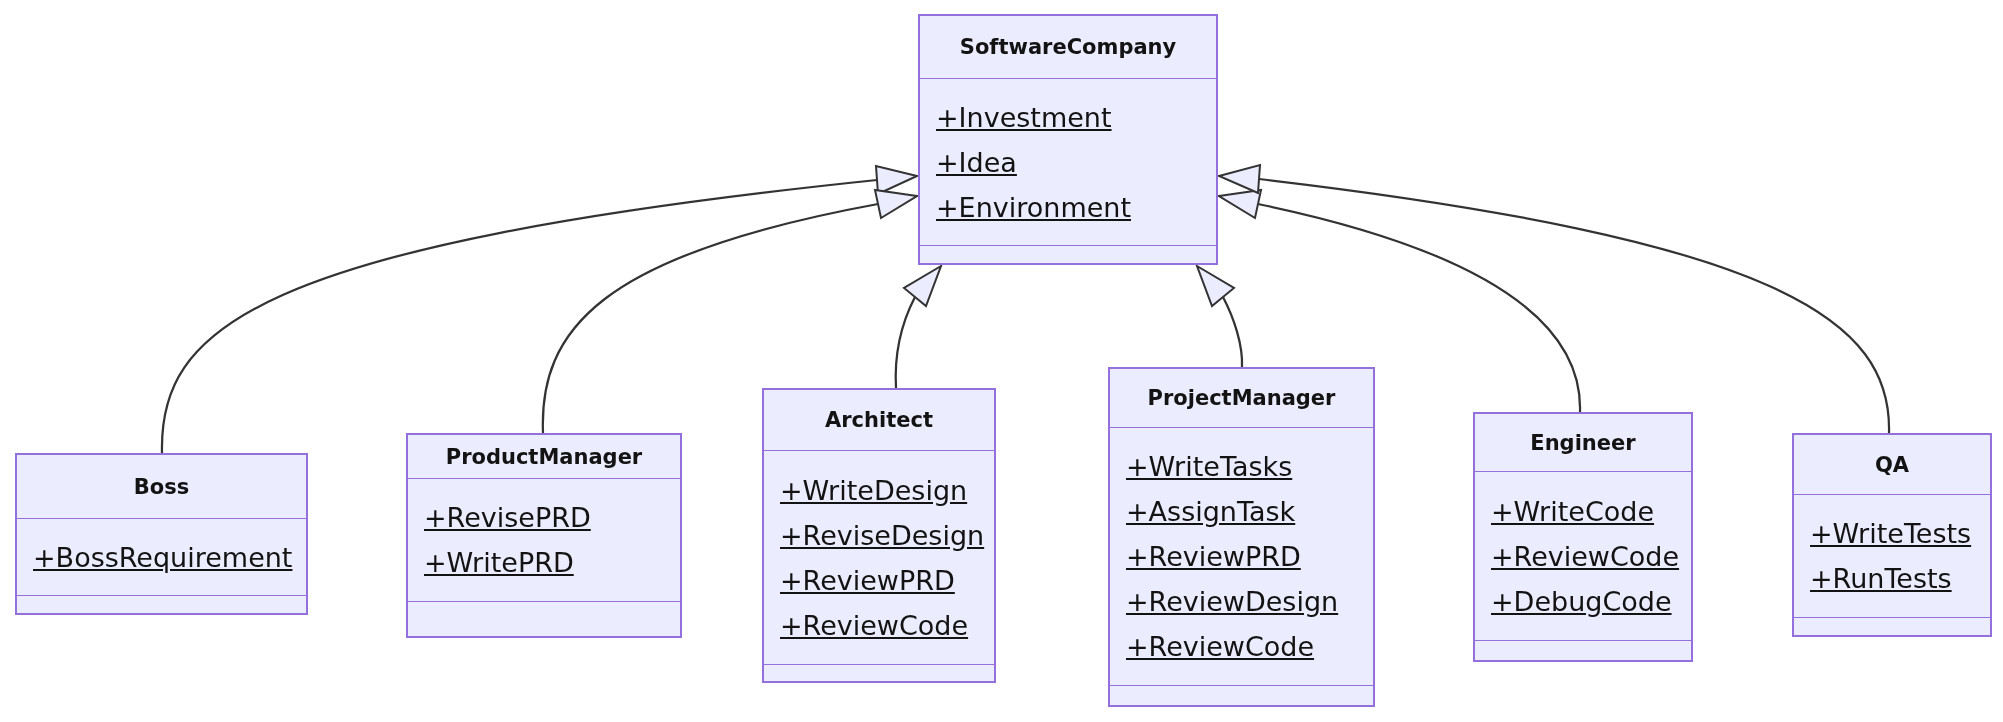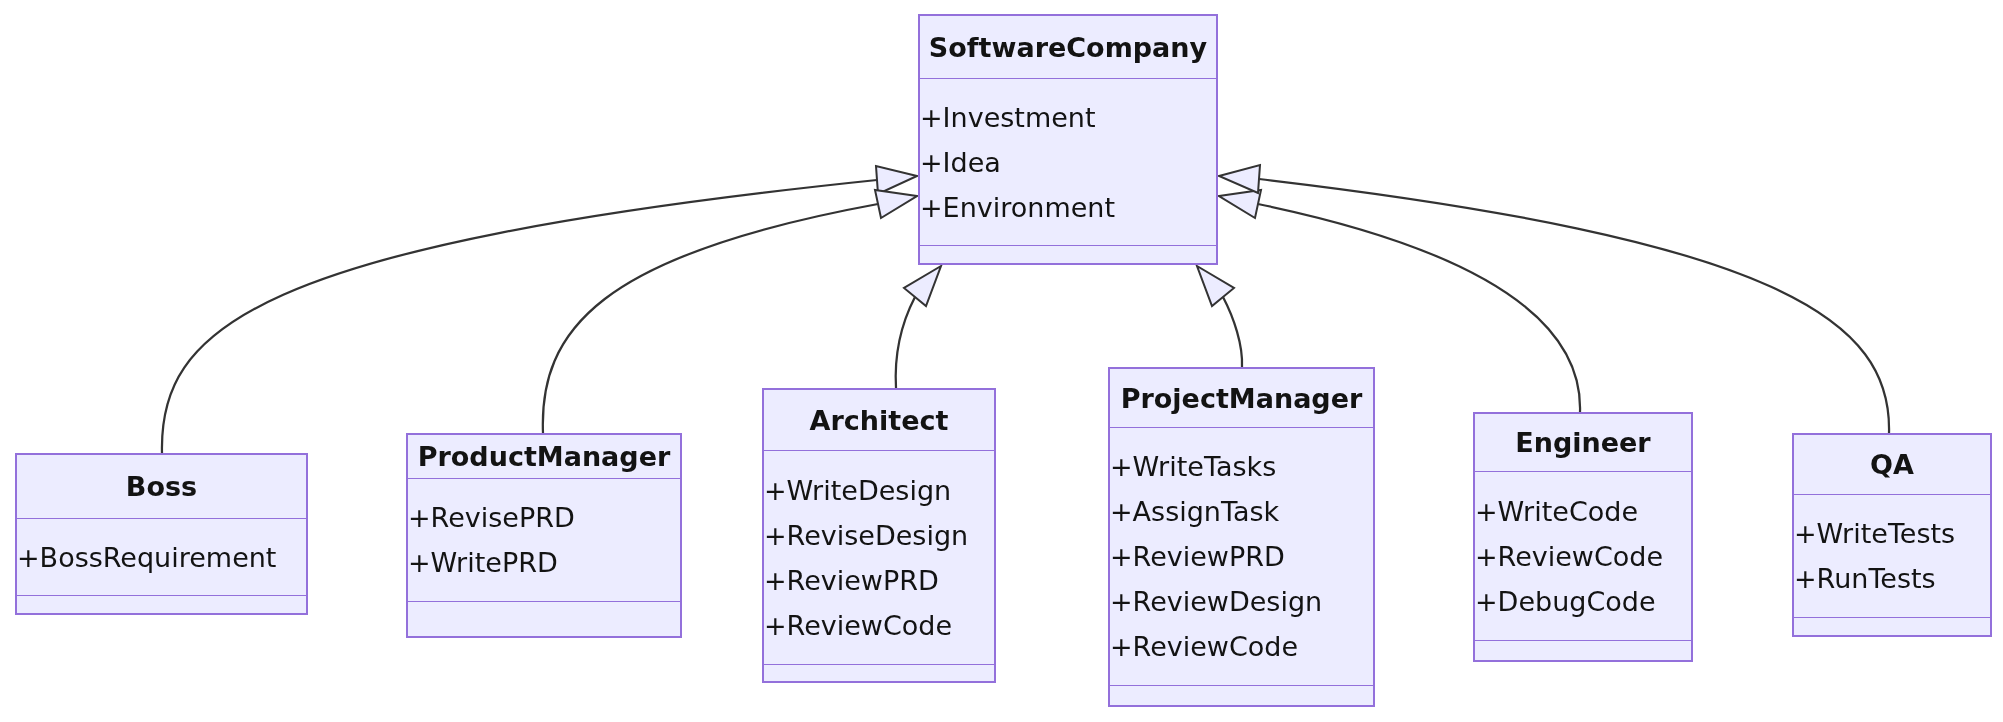--- a/index.html
+++ b/index.html
@@ -20,27 +20,29 @@
   #edges polygon{fill:var(--box-fill);stroke:var(--line);stroke-width:2px;}
   .cls{
     position:absolute;box-sizing:border-box;
     background:var(--box-fill);
     border:2px solid var(--box-border);
     display:flex;flex-direction:column;
   }
   .cls-title{
     box-sizing:border-box;flex:none;
     display:flex;align-items:center;justify-content:center;
-    font-weight:bold;font-size:27px;
+    font-weight:bold;font-size:21px;
     border-bottom:1.5px solid var(--box-border);
   }
   .cls-members{
     box-sizing:border-box;flex:none;
     display:flex;flex-direction:column;justify-content:center;
+    padding-left:16px;
     font-size:27px;
+    text-decoration:underline;
   }
   .member{line-height:45px;white-space:nowrap;}
   .cls-methods{
     flex:1;
     border-top:1.5px solid var(--box-border);
   }
 </style>
 </head>
 <body>
 

